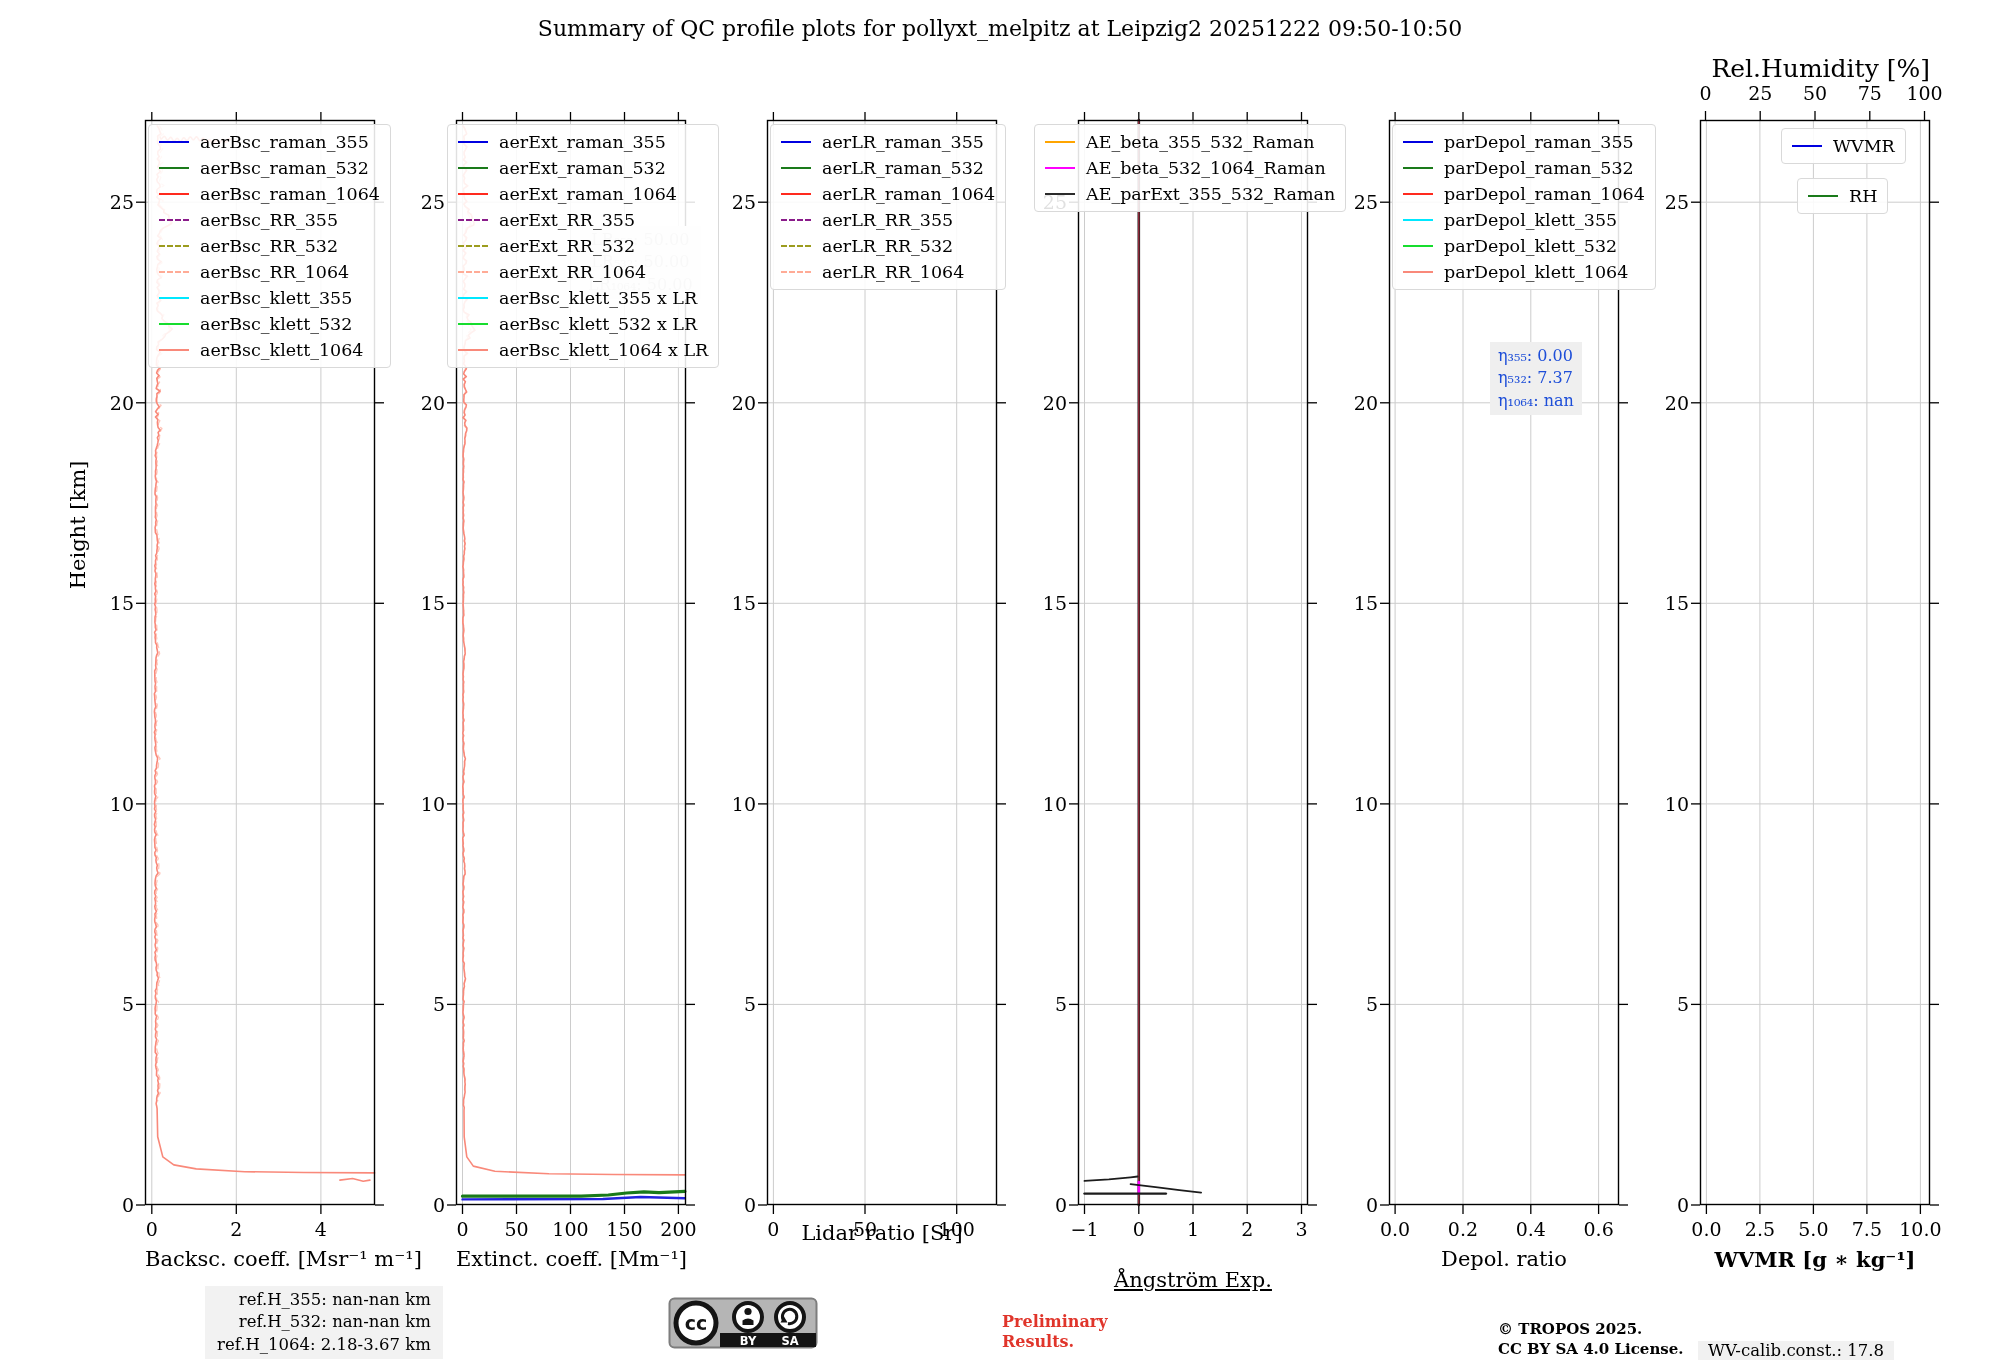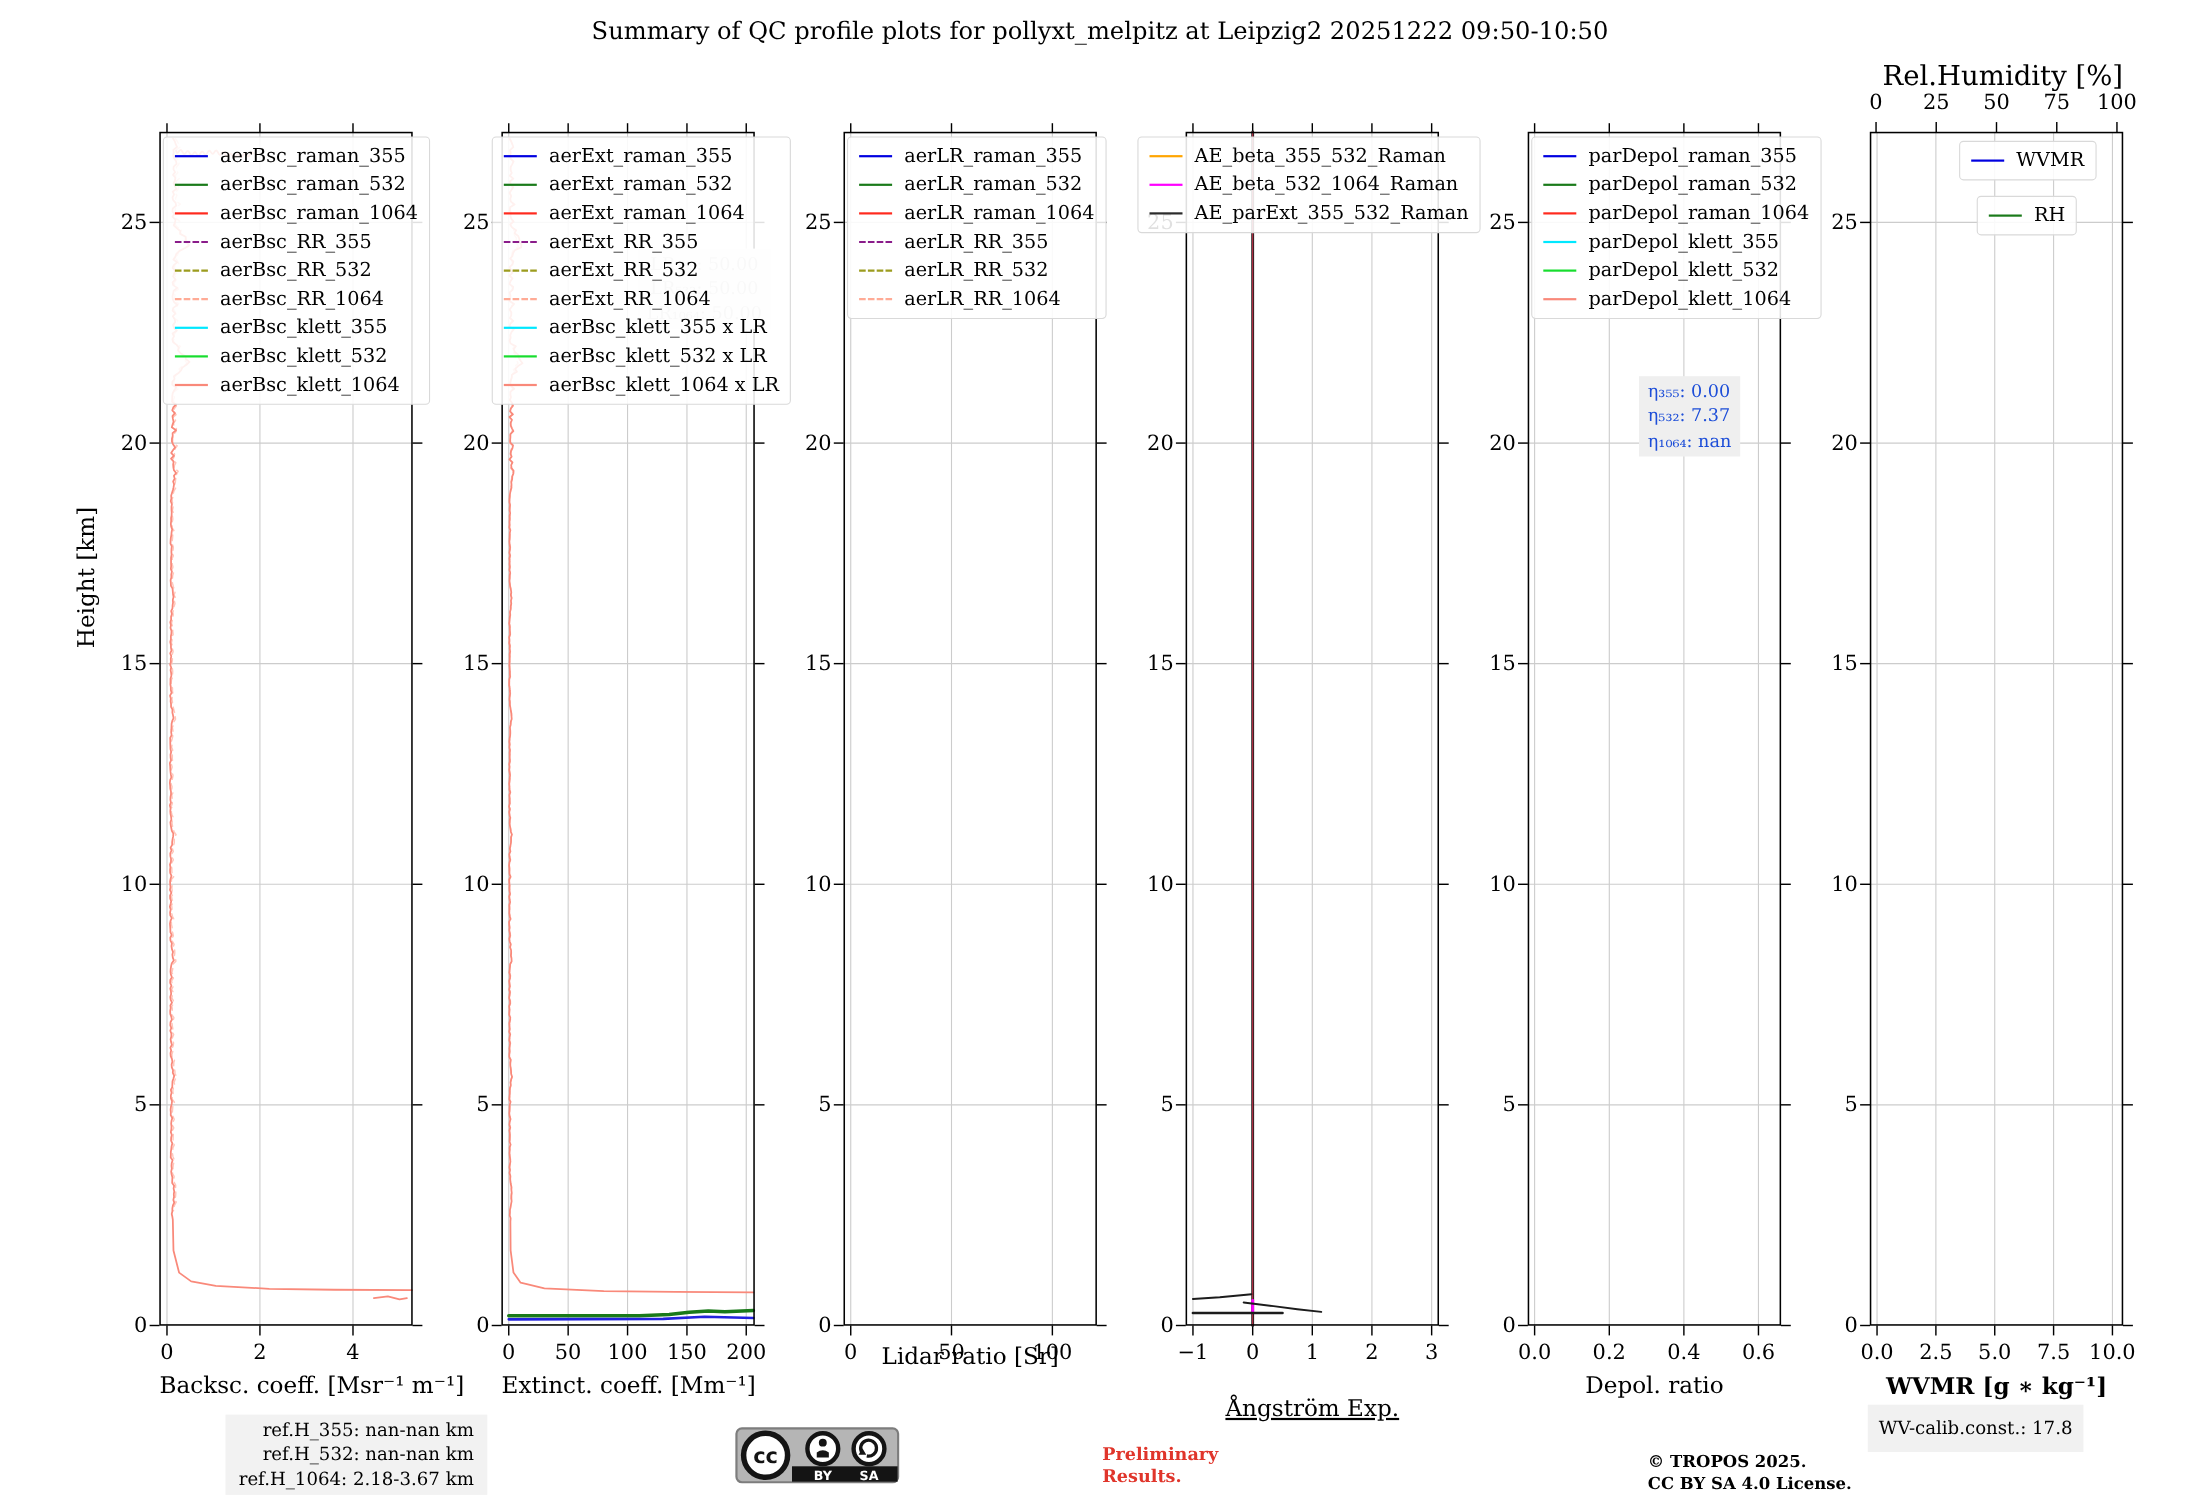--- a/index.html
+++ b/index.html
@@ -17,21 +17,21 @@
   .legend{position:absolute;background:rgba(255,255,255,0.88);border:1px solid #d9d9d9;border-radius:4px;padding:4px 10px;z-index:3;}
   .legend-row{display:flex;align-items:center;height:26px;white-space:nowrap;}
   .legend-sample{display:inline-block;width:30px;height:0;margin-right:11px;border-top-width:2.6px;border-top-style:solid;}
   .legend-sample.dashed{border-top-style:dashed;}
   .legend-label{font-size:17.5px;}
   .annot{position:absolute;padding:3px 8px;line-height:1.4;white-space:nowrap;z-index:2;}
   .refh{position:absolute;left:205px;top:1286px;background:#f2f2f2;padding:3px 12px;font-size:16.5px;line-height:1.35;text-align:right;}
   .badge{position:absolute;left:668px;top:1297px;}
   .prelim{position:absolute;left:1002px;top:1312px;color:#e0352b;font-weight:bold;font-size:16px;line-height:1.25;}
   .copyright{position:absolute;left:1498px;top:1320px;font-weight:bold;font-size:15px;line-height:1.3;}
-  .wvcalib{position:absolute;left:1698px;top:1277px;background:#f1f1f1;padding:12px 10px;font-size:16.5px;}
+  .wvcalib{position:absolute;left:1698px;top:1341px;background:#f1f1f1;padding:0 10px;font-size:16.5px;}
 </style>
 </head>
 <body>
 
 <div class="figure">
   <div class="title">Summary of QC profile plots for pollyxt_melpitz at Leipzig2 20251222 09:50-10:50</div>
   <div class="height-label">Height [km]</div>
 
   <div id="plots">
       <div class="subplot" style="left: 145px; top: 120px; width: 230px; height: 1085px;">

